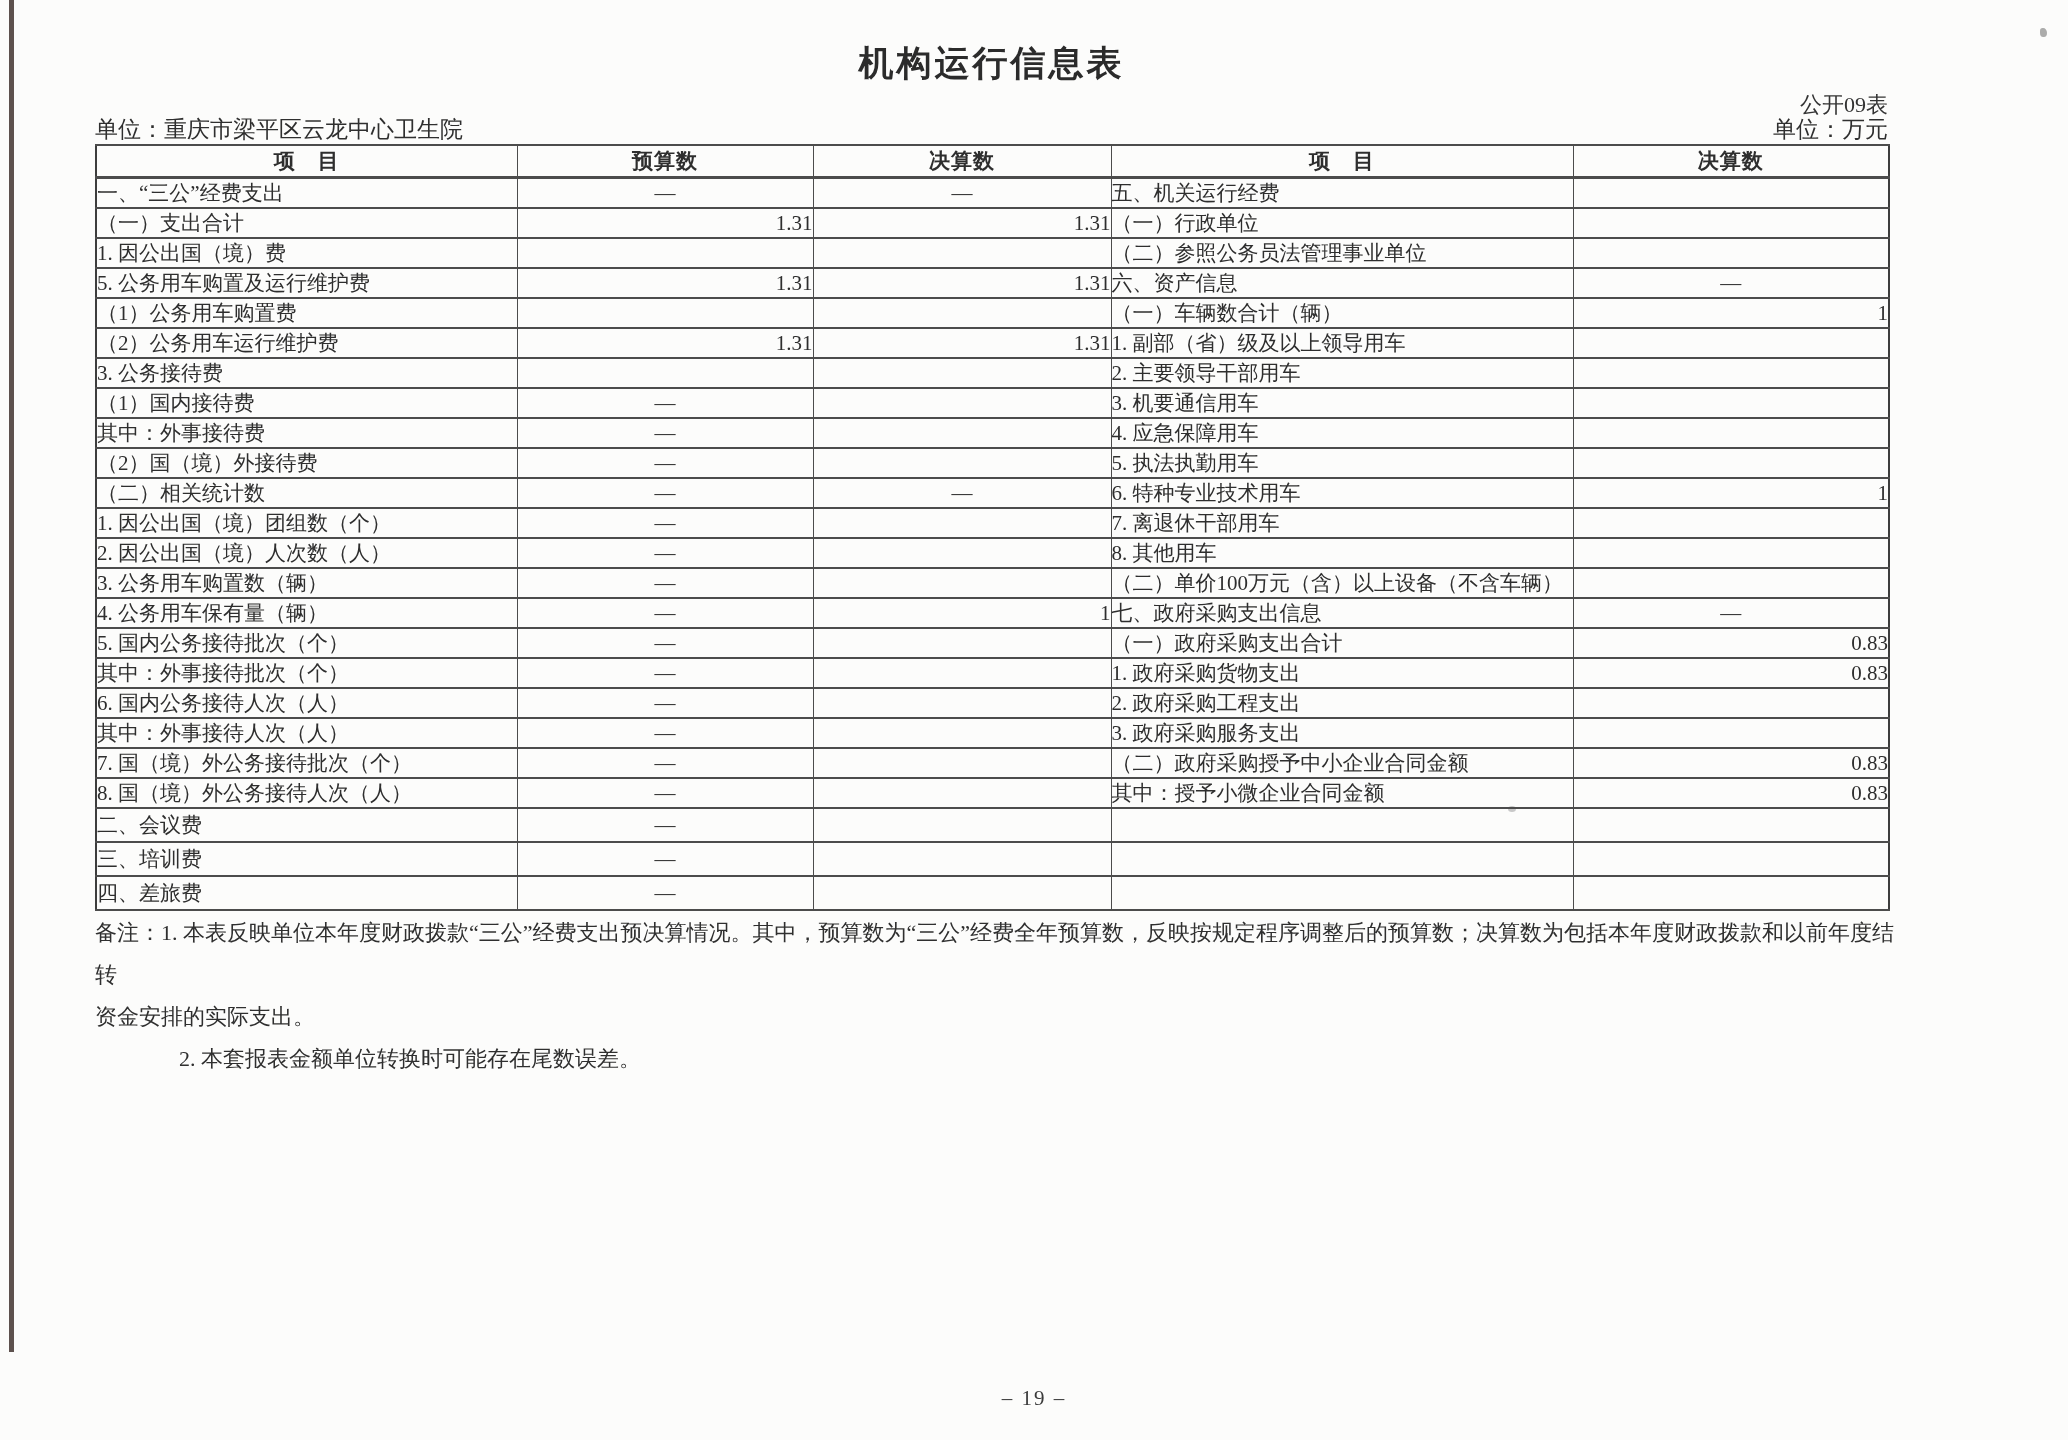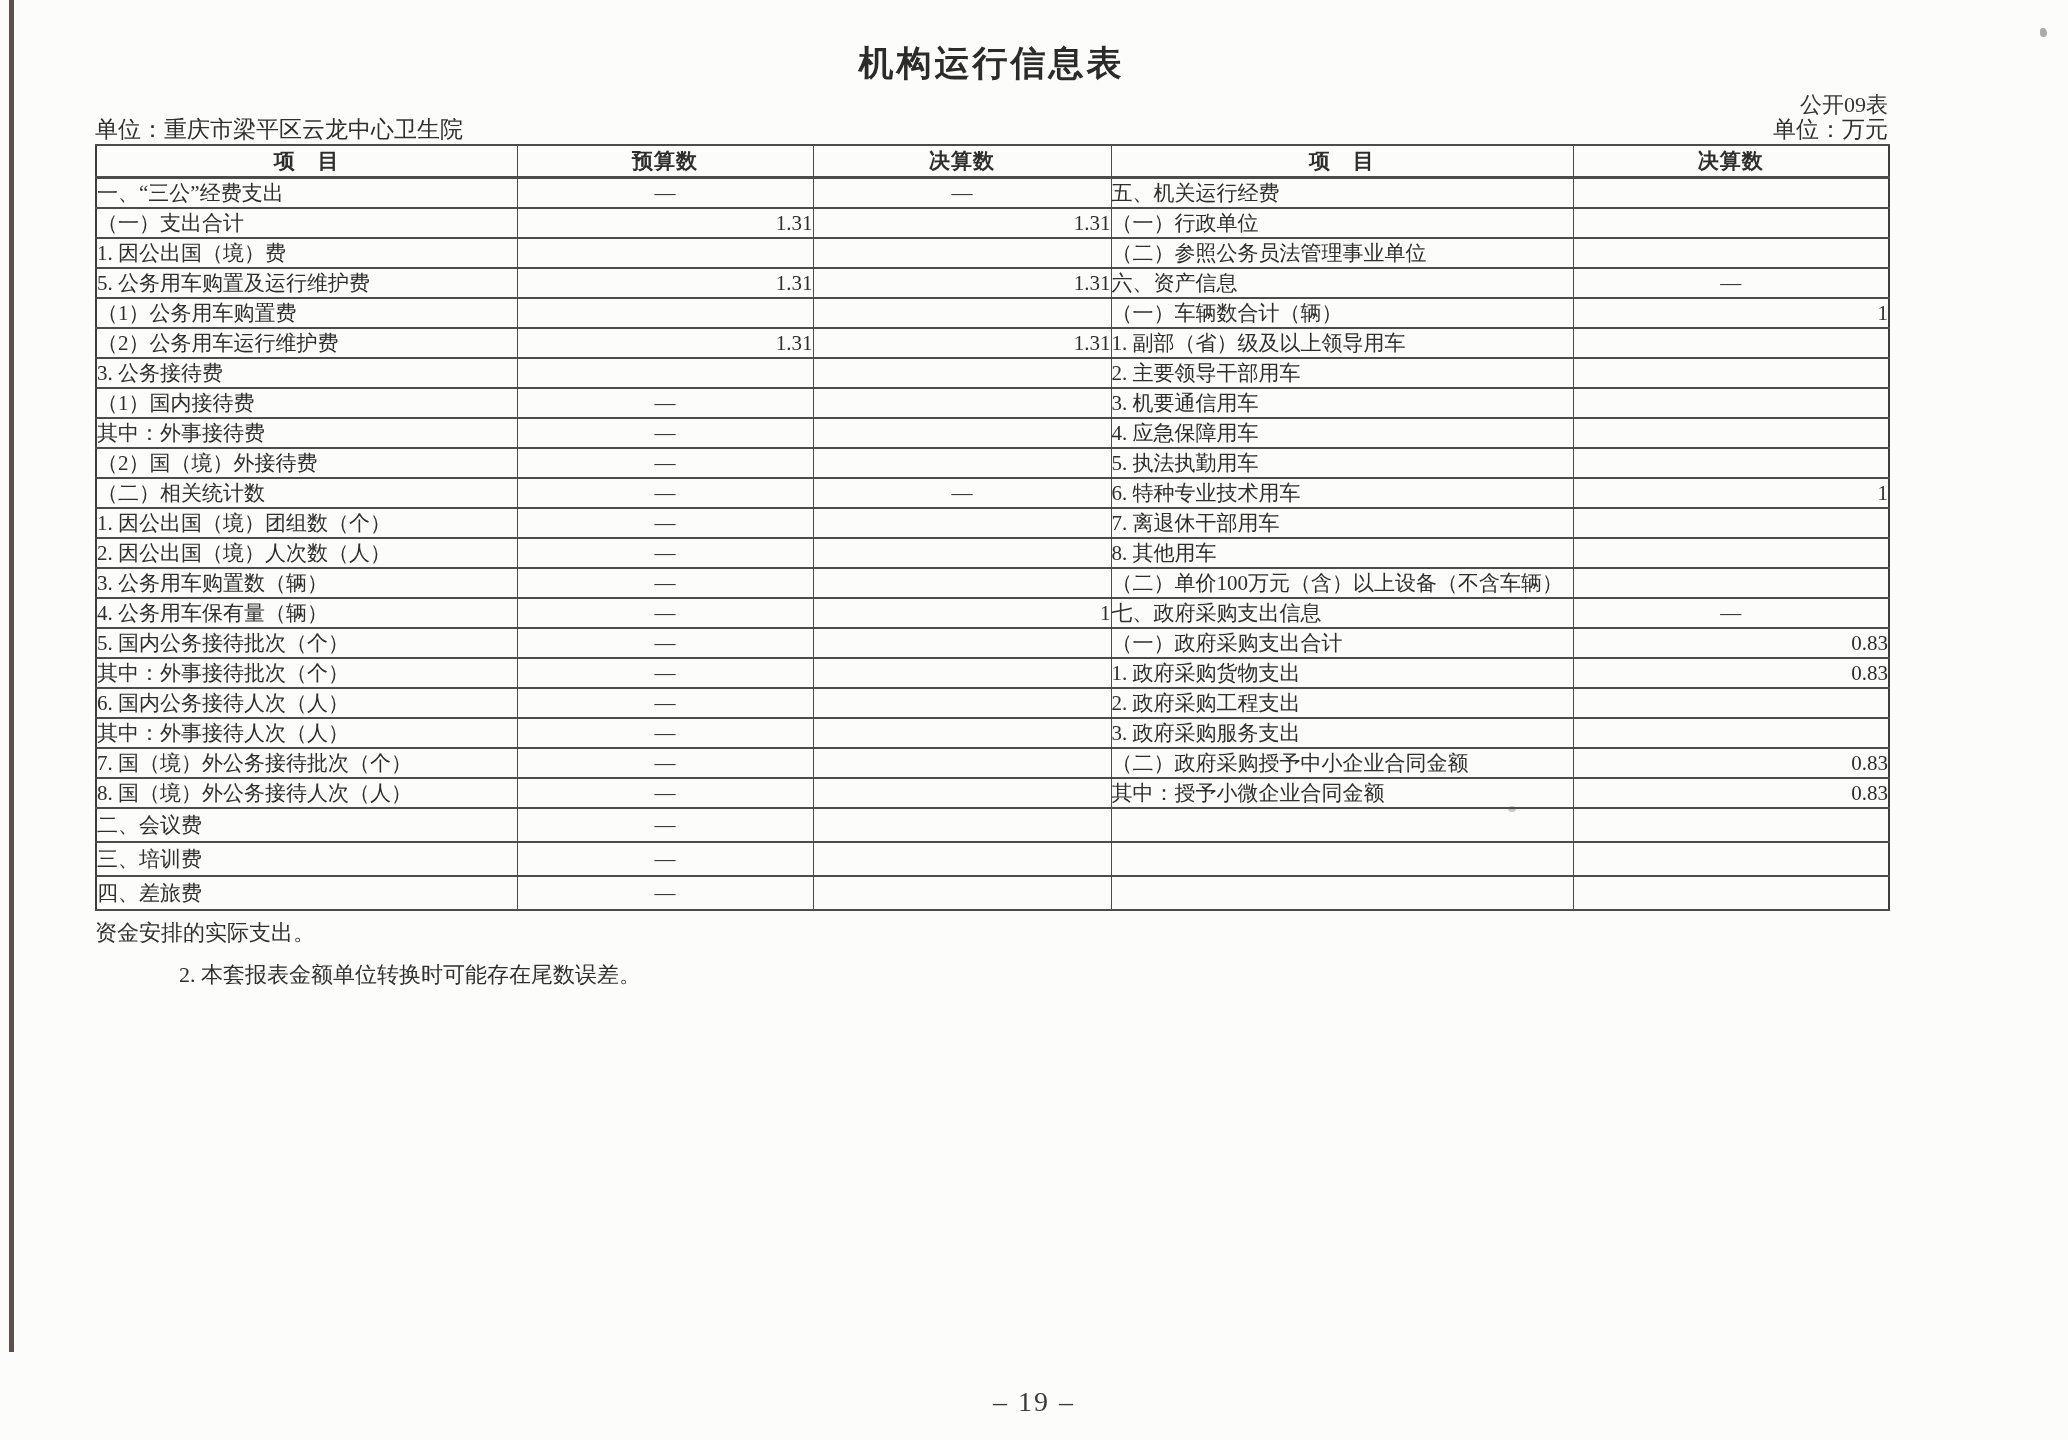--- a/index.html
+++ b/index.html
@@ -58,21 +58,21 @@
   .ind4{padding-left:118px;}
 
   .notes{
     position:absolute;left:95px;top:912px;width:1800px;
     font-size:22px;line-height:42px;color:#2f2f2f;
   }
   .notes .note-line3{padding-left:84px;}
 
   .page-number{
     position:absolute;left:0;top:1386px;width:2068px;
-    text-align:center;font-size:28px;letter-spacing:2px;color:#3a3a3a;
+    text-align:center;font-size:21px;letter-spacing:2px;color:#3a3a3a;
   }
 </style>
 </head>
 <body>
 
 <div id="page">
 
   <div class="scan-line"></div>
   <div class="speck-a"></div>
   <div class="speck-b"></div>
@@ -271,19 +271,20 @@
             <td class="dash">—</td>
             <td class="num"></td>
             <td class="item ind0"></td>
             <td class="num"></td>
           </tr>
         </tbody>
     </table>
   </div>
 
   <div class="notes">
+    <div class="note-line1">备注：1. 本表反映单位本年度财政拨款“三公”经费支出预决算情况。其中，预算数为“三公”经费全年预算数，反映按规定程序调整后的预算数；决算数为包括本年度财政拨款和以前年度结转</div>
     <div class="note-line2">资金安排的实际支出。</div>
     <div class="note-line3">2. 本套报表金额单位转换时可能存在尾数误差。</div>
   </div>
 
   <div class="page-number">– 19 –</div>
 
 </div>
 
 </body></html>

